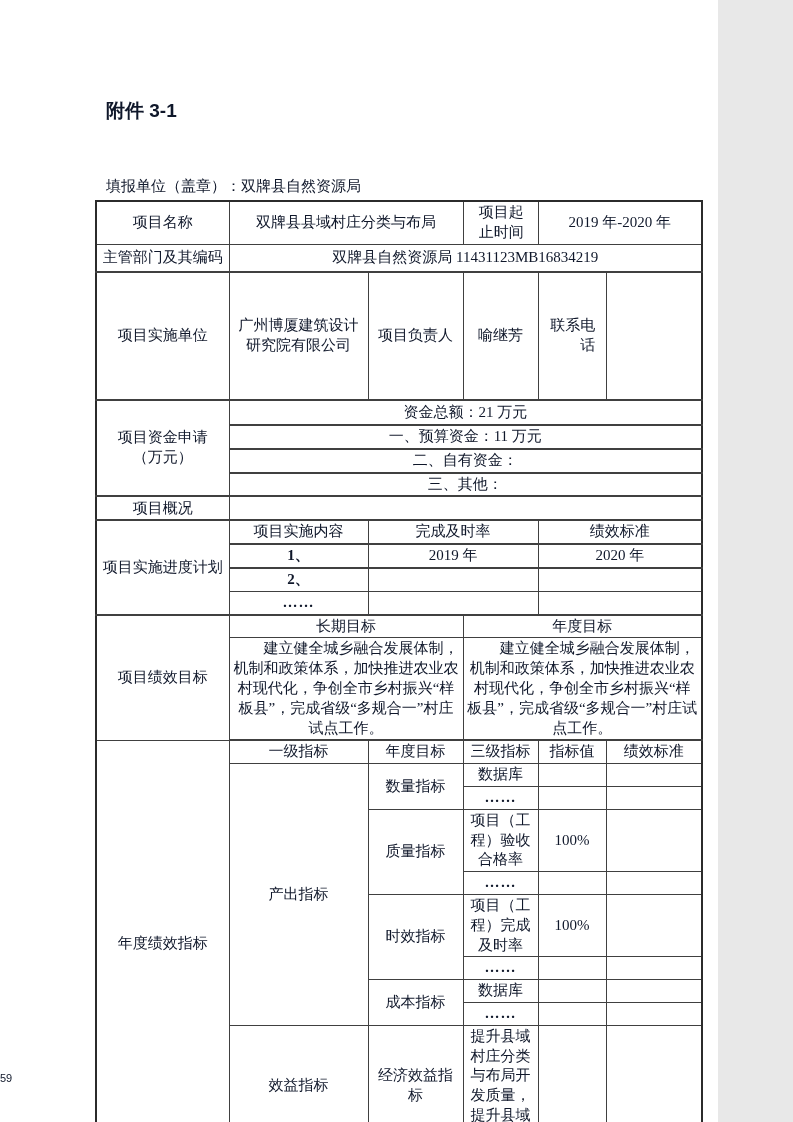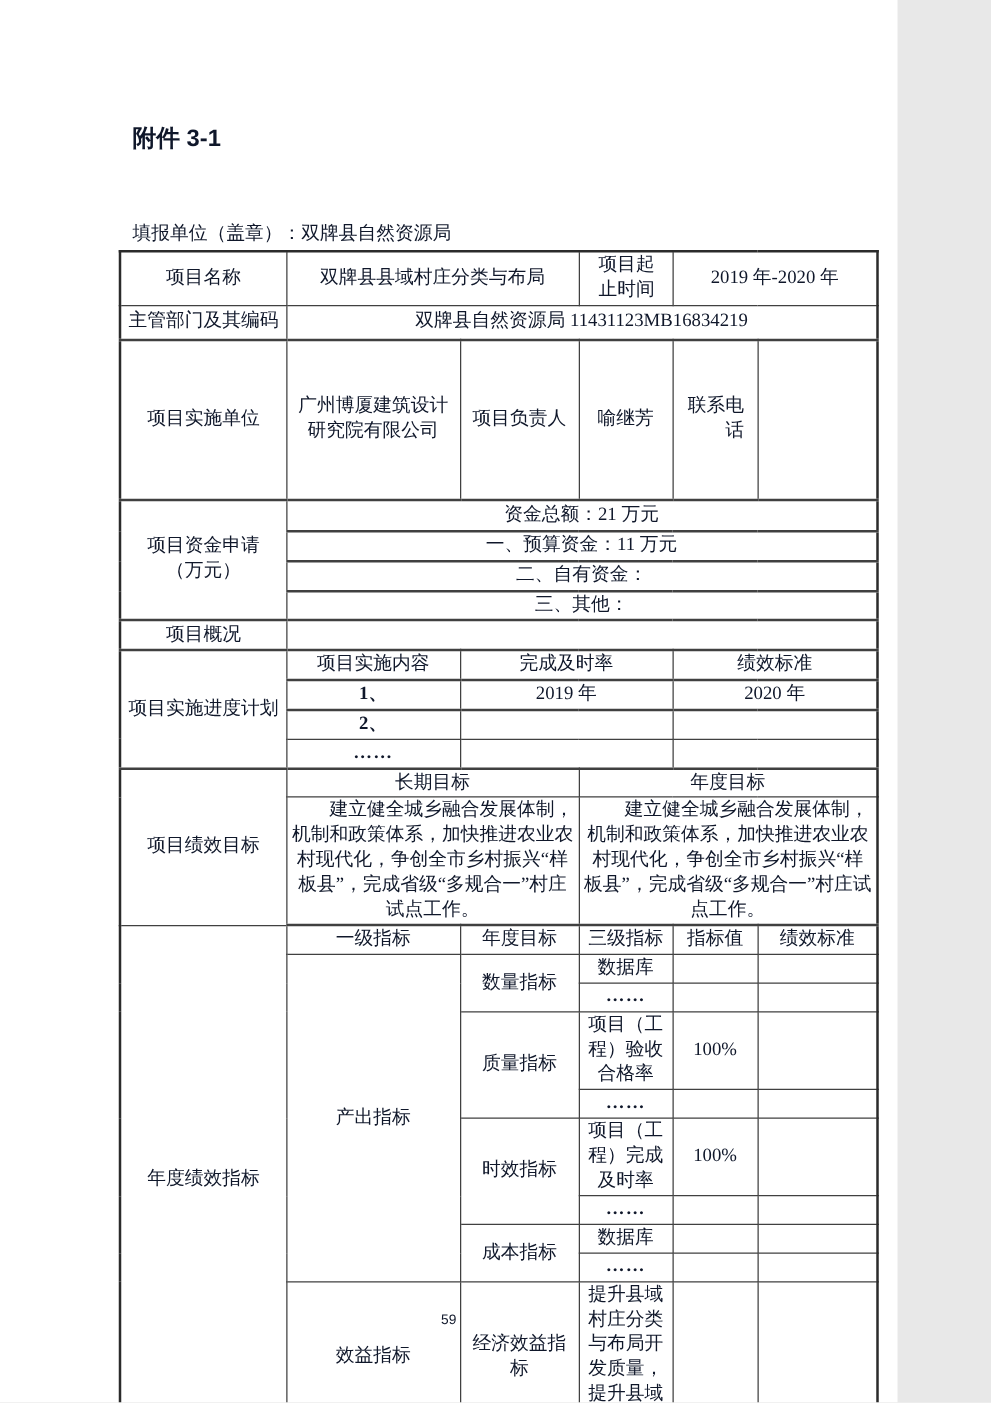--- a/index.html
+++ b/index.html
@@ -46,22 +46,22 @@
   .wrap3{display:inline-block;width:3.1em;text-align:right;}
   td.para{
     text-align:justify;text-indent:2em;
     padding:3px 7px;vertical-align:middle;
   }
   td.para-sm{font-size:14.5px;}
   td.ellipsis{font-weight:bold;letter-spacing:1px;}
   td.num{font-weight:600;}
   td.econ-text{text-align:left;padding:2px 4px;vertical-align:middle;}
   .page-number{
-    position:absolute;left:0;top:1050px;width:100%;
-    text-align:center;
+    position:absolute;left:0;top:1072px;width:100%;
+    text-align:left;
     font-family:"Liberation Sans","DejaVu Sans",sans-serif;
     font-size:11px;
   }
 </style>
 </head>
 <body>
 
 <div class="page">
 
   <div class="attachment">附件 3-1</div>

